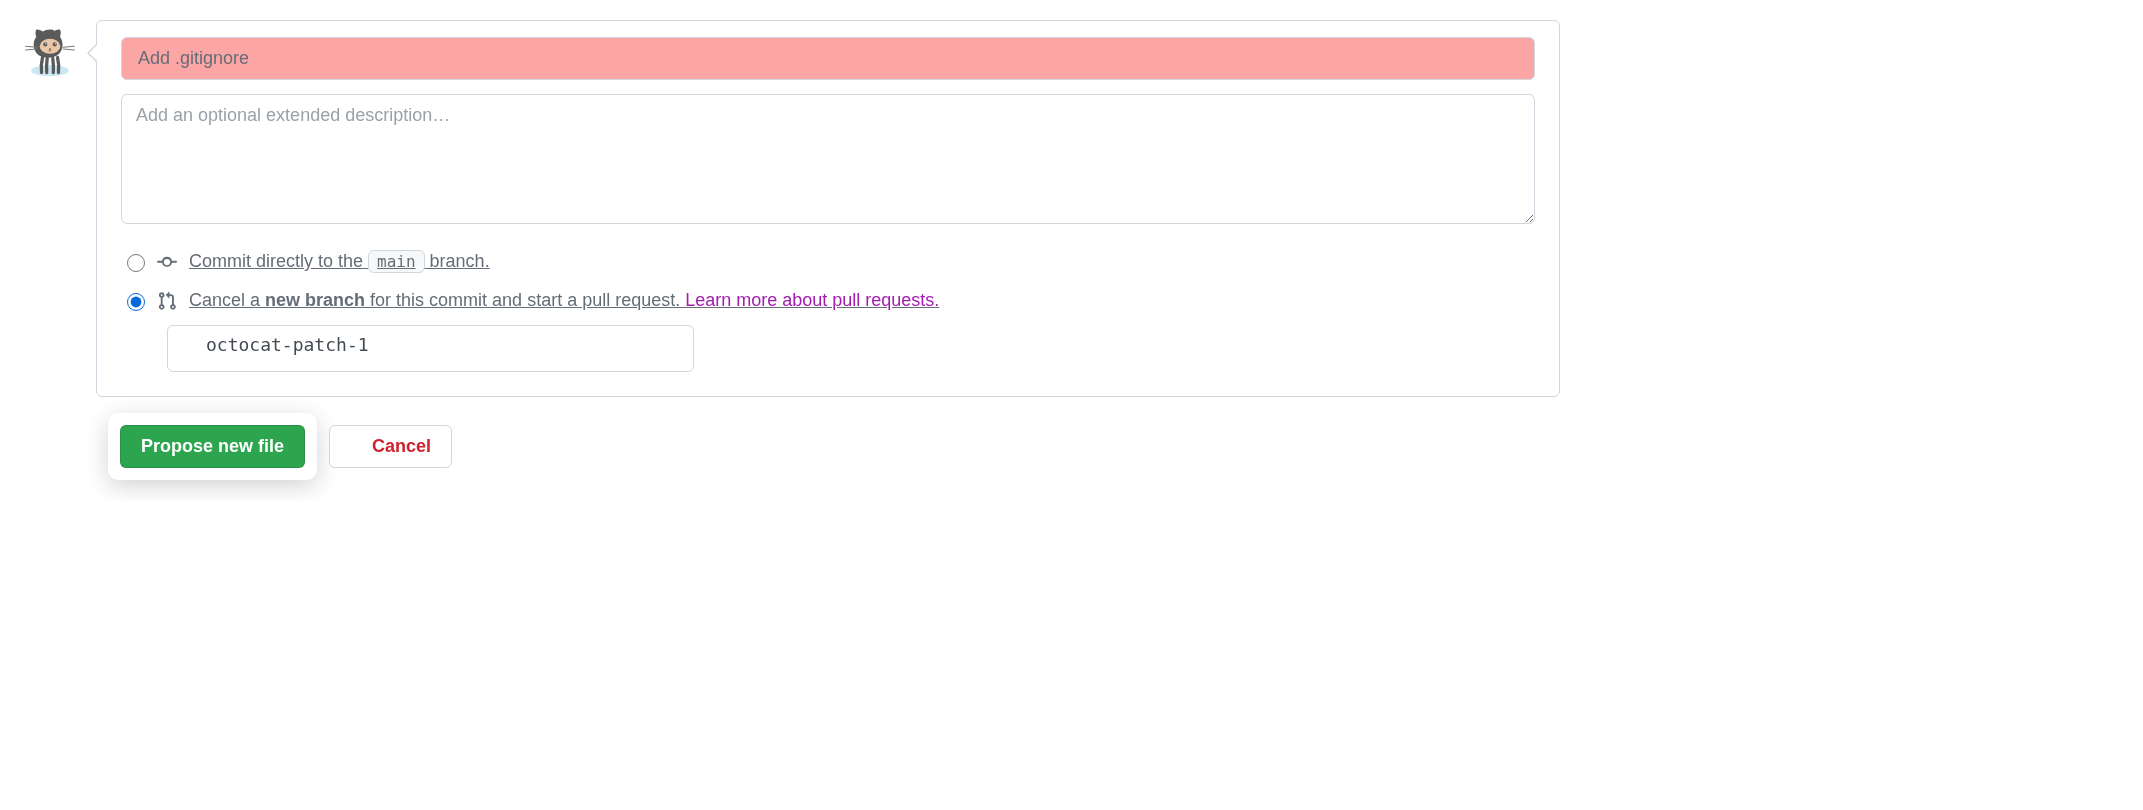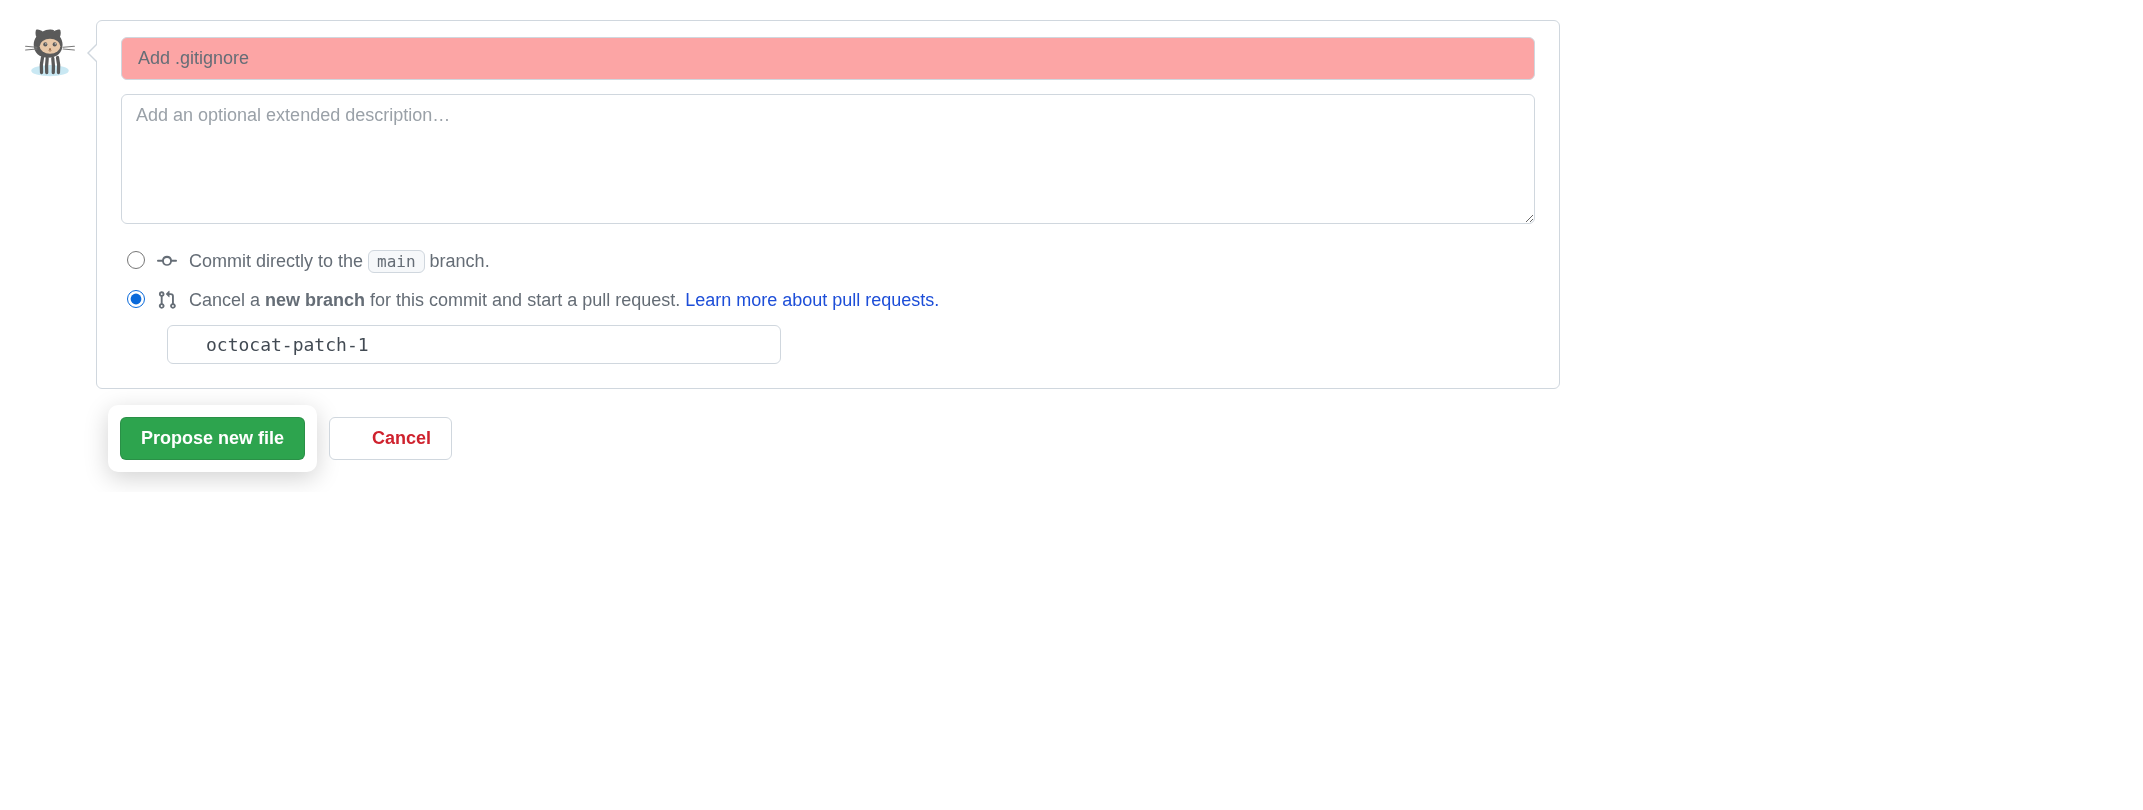--- a/index.html
+++ b/index.html
@@ -82,26 +82,27 @@
       border-radius: 6px;
       background: #ffffff;
       color: #8b5cf6;
       resize: vertical;
       margin-bottom: 20px;
       font-family: inherit;
     }
     .desc-textarea::placeholder { color: #9aa1a8; }
     .radio-row {
       display: flex;
-      align-items: flex-start;
+      align-items: flex-end;
       gap: 12px;
       padding: 4px 6px;
       font-size: 18px;
       color: #656d76;
       margin-bottom: 10px;
+      text-decoration: underline;
     }
     .radio-row input[type="radio"] {
       width: 18px;
       height: 18px;
       accent-color: #0969da;
       cursor: pointer;
     }
     .row-icon {
       color: #656d76;
       display: inline-flex;
@@ -113,29 +114,29 @@
     .code-chip {
       font-family: ui-monospace, SFMono-Regular, Menlo, monospace;
       background: #f6f8fa;
       border: 1px solid #d0d7de;
       border-radius: 6px;
       padding: 1px 8px;
       font-size: 16px;
       color: #656d76;
     }
     .strong { font-weight: 600; color: #656d76; margin-top: 11px; }
-    .learn-link { color: #1d4ed8; text-decoration: none; cursor: pointer; }
+    .learn-link { color: #a21caf; text-decoration: none; cursor: pointer; }
     .branch-name-wrap {
       margin-left: 46px;
       margin-top: 6px;
     }
     .branch-input {
-      width: 614px;
+      width: 527px;
       max-width: 100%;
-      padding: 8px 12px 8px 38px;
+      padding: 8px 12px 16px 38px;
       font-size: 18px;
       font-family: ui-monospace, SFMono-Regular, Menlo, monospace;
       border: 1px solid #d0d7de;
       border-radius: 6px;
       background: #ffffff;
       color: #424a53;
       position: relative;
     }
     .branch-input-container { position: relative; display: inline-block; width: 650px; max-width: 100%; }
     .branch-input-container .branch-icon {

